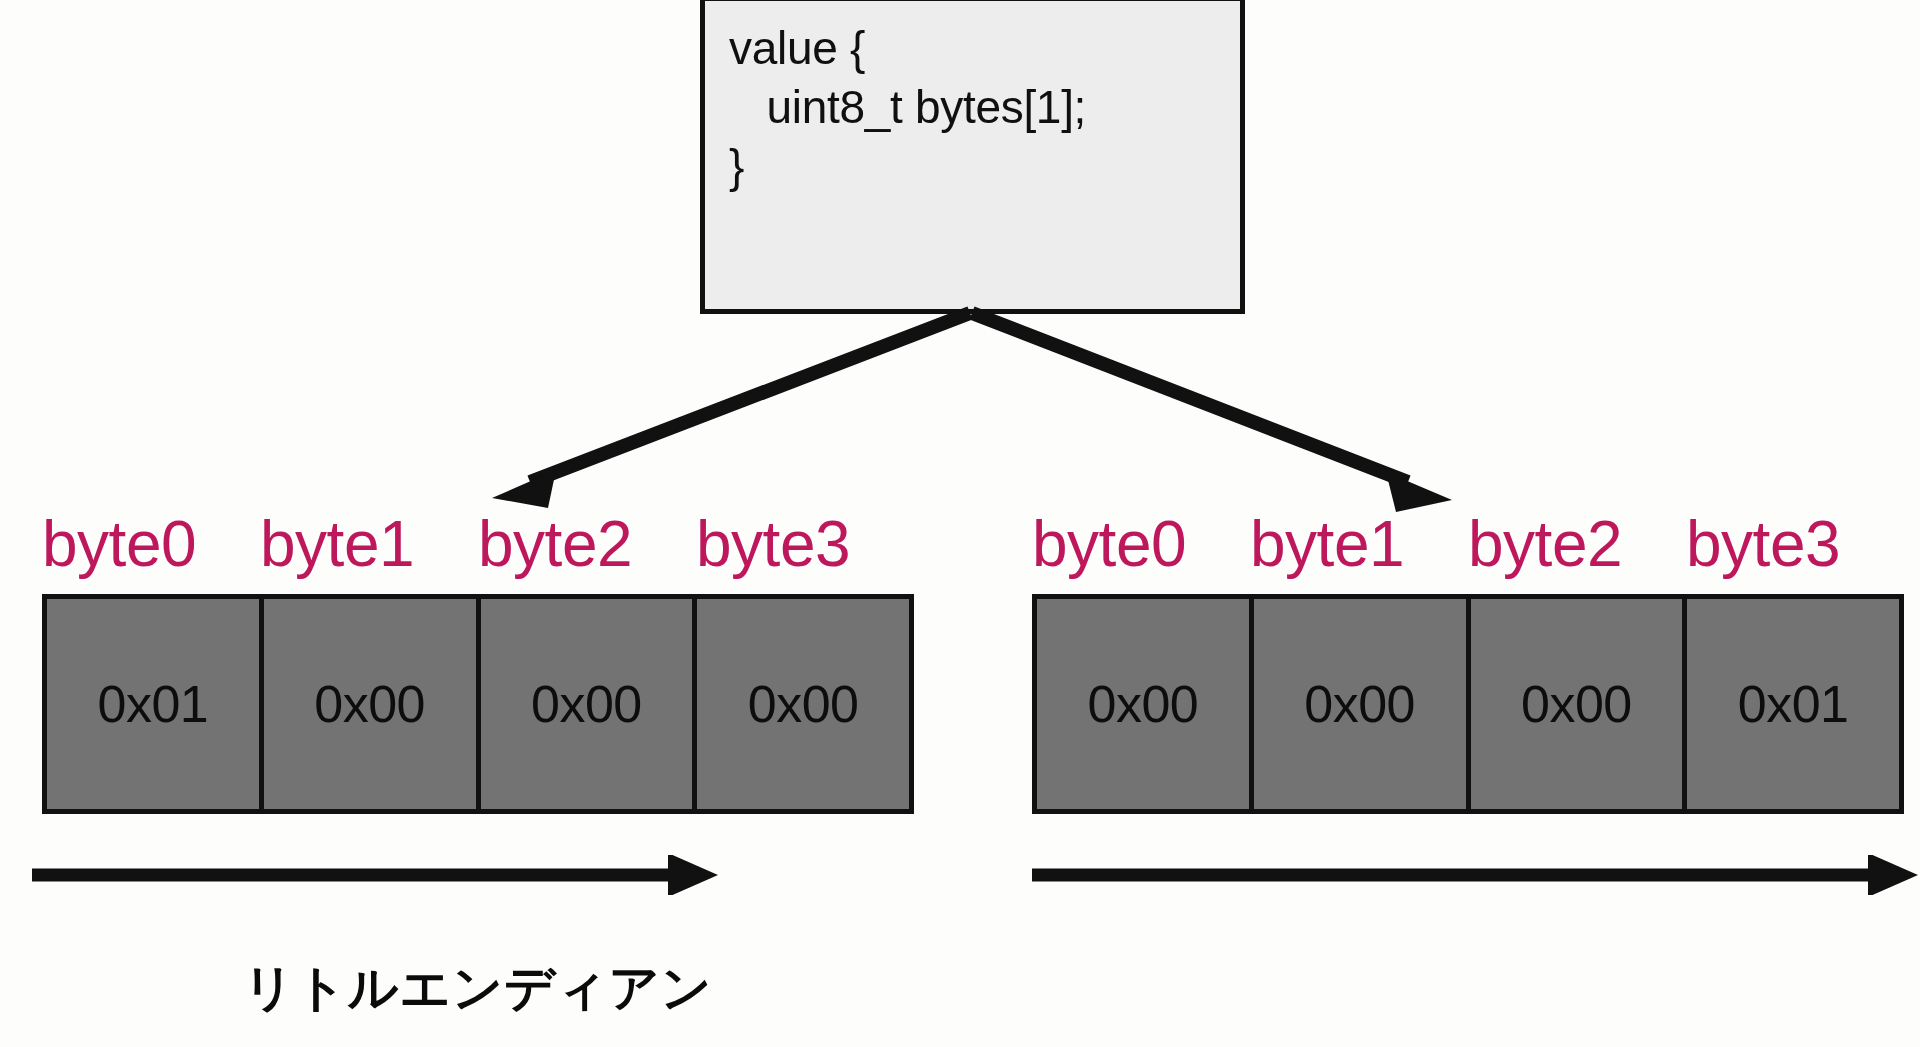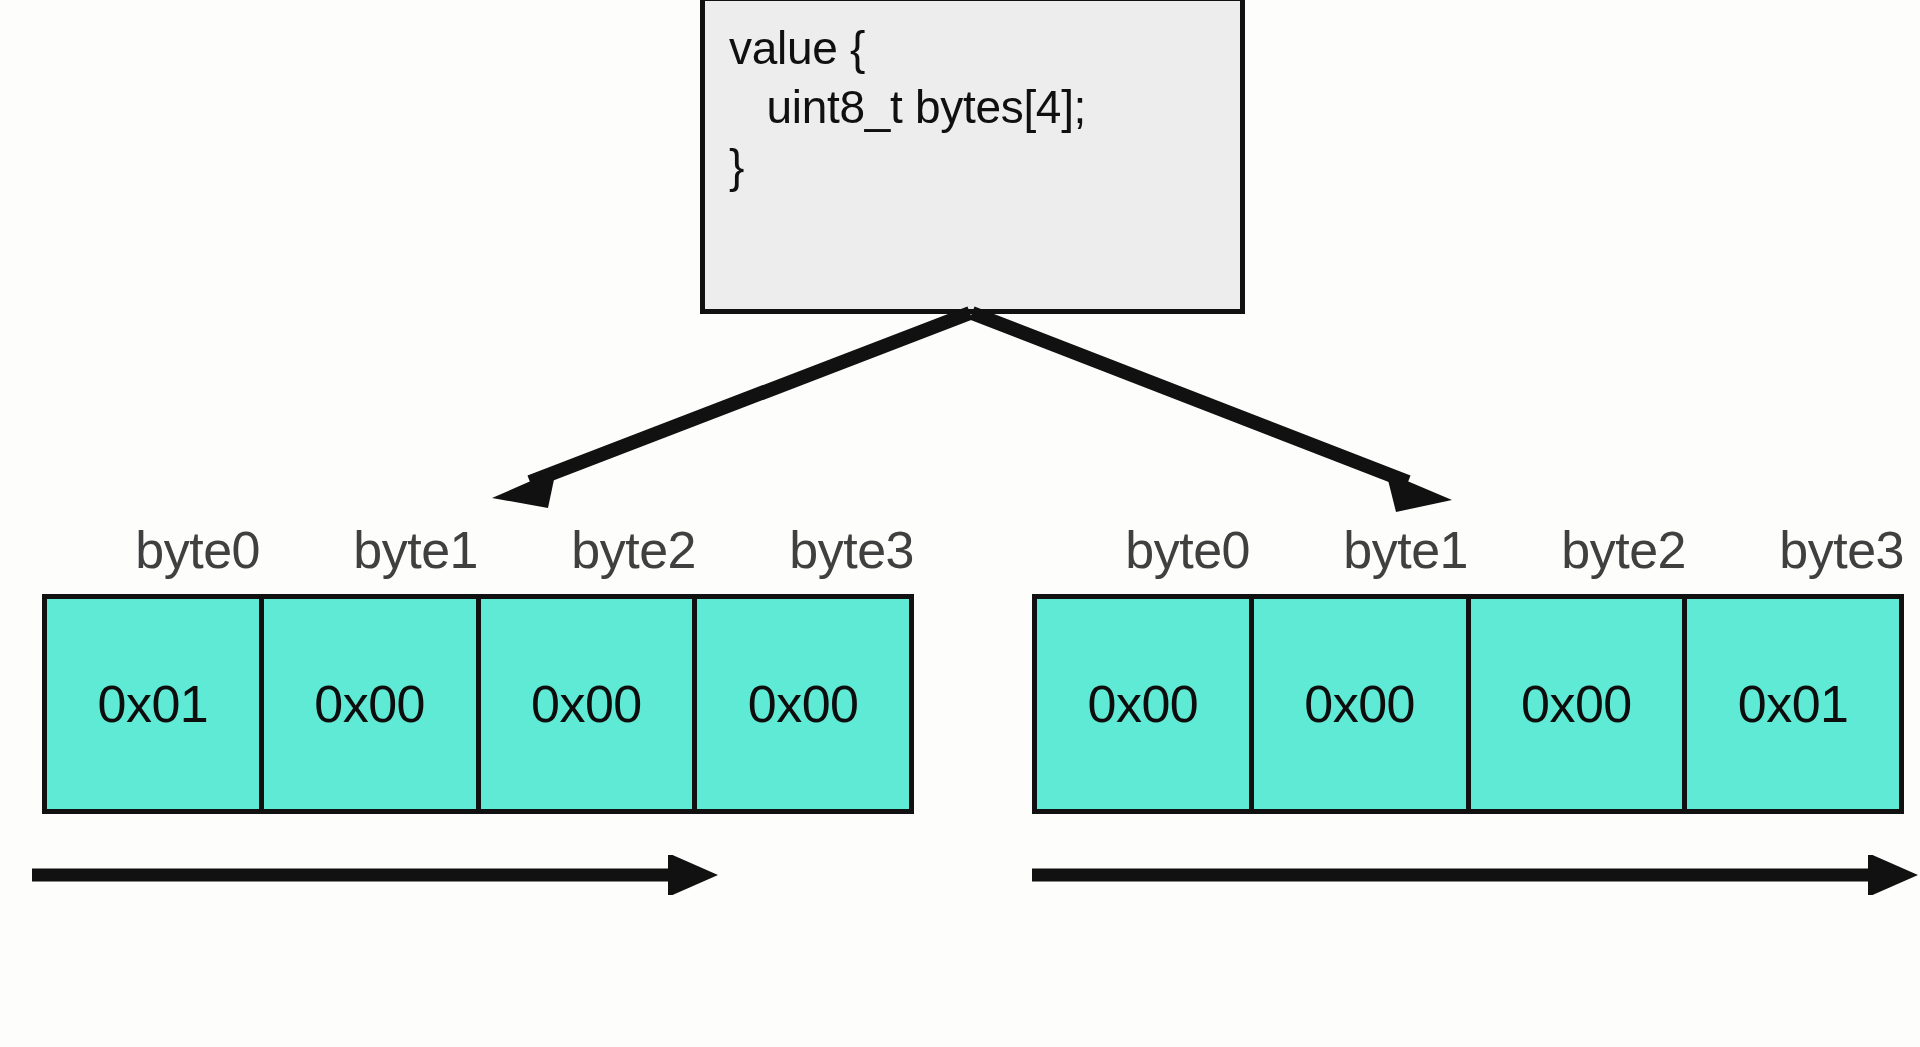--- a/index.html
+++ b/index.html
@@ -54,42 +54,42 @@
   }
 
   
   .byte-labels {
     position: absolute;
     display: flex;
     height: 70px;
     align-items: flex-end;
   }
   .byte-labels .byte-label {
-    font-size: 52px;
-    text-align: right;
-    color: #404040;
+    font-size: 64px;
+    text-align: left;
+    color: #be185d;
     line-height: 1;
     letter-spacing: -0.5px;
   }
 
   
   .byte-table {
     position: absolute;
     display: flex;
     height: 220px;
     border: 5px solid #111111;
     box-sizing: border-box;
     background: #dce8f2;
   }
   .byte-cell {
     flex: 1 1 0;
     display: flex;
     align-items: center;
     justify-content: center;
-    background: #5eead4;
+    background: #737373;
     border-right: 5px solid #111111;
     box-sizing: border-box;
     font-size: 52px;
     color: #0d0d0d;
     letter-spacing: -0.5px;
   }
   .byte-cell:last-child { border-right: none; }
 
   
   .dir-arrow {
@@ -118,21 +118,21 @@
   #left-caption     { left: 42px;  top: 955px; width: 872px; }
   #right-caption    { left: 1032px;top: 955px; width: 872px; }
 </style>
 </head>
 <body>
 
 <div id="stage">
 
   <div class="code-box">
     <div class="code-line">value {</div>
-    <div class="code-line">   uint8_t bytes[4];</div>
+    <div class="code-line">   uint8_t bytes[1];</div>
     <div class="code-line">}</div>
   </div>
 
   <svg id="arrows" viewBox="0 0 1920 1047" xmlns="http://www.w3.org/2000/svg">
 
     <g>
       <line x1="970" y1="313" x2="530" y2="482" stroke="#111111" stroke-width="14"></line>
       <polygon points="492,498 556,470 548,508" fill="#111111"></polygon>
     </g>
 
@@ -154,20 +154,21 @@
     <div class="byte-cell">0x00</div>
     <div class="byte-cell">0x00</div>
     <div class="byte-cell">0x00</div>
   </div>
 
   <svg class="dir-arrow" id="left-dir-arrow" viewBox="0 0 690 40" preserveAspectRatio="none">
     <line x1="2" y1="20" x2="648" y2="20" stroke="#111111" stroke-width="13"></line>
     <polygon points="688,20 638,-2 638,42" fill="#111111"></polygon>
   </svg>
 
+  <div class="caption" id="left-caption">リトルエンディアン</div>
 
   <div class="byte-labels" id="right-byte-labels">
     <div class="byte-label" style="flex:1 1 0">byte0</div>
     <div class="byte-label" style="flex:1 1 0">byte1</div>
     <div class="byte-label" style="flex:1 1 0">byte2</div>
     <div class="byte-label" style="flex:1 1 0">byte3</div>
   </div>
 
   <div class="byte-table" id="right-byte-table">
     <div class="byte-cell">0x00</div>

